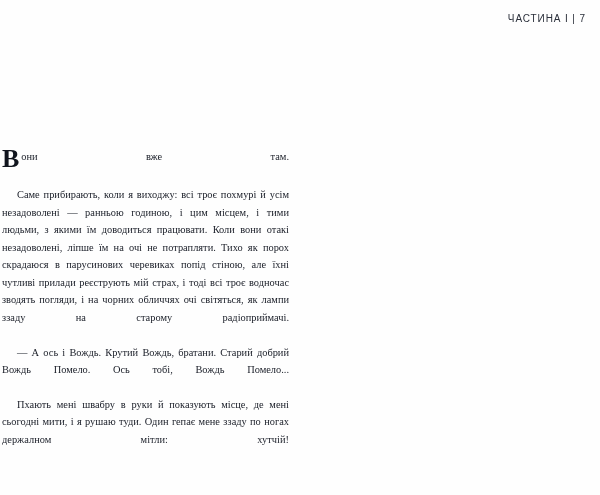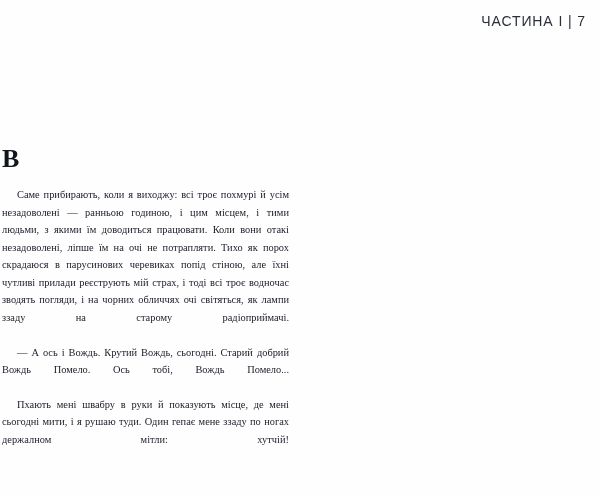--- a/index.html
+++ b/index.html
@@ -35,21 +35,21 @@
     width: 304px;
     height: 495px;
     box-sizing: border-box;
     padding: 0;
   }
 
   .running-head {
     position: absolute;
     top: 13px;
     right: 14px;
-    font-size: 14px;
+    font-size: 10px;
     letter-spacing: 0.9px;
     color: #2a2f3a;
     font-family: "Liberation Sans", "DejaVu Sans", sans-serif;
     white-space: nowrap;
     text-align: right;
   }
 
   .textblock {
     position: absolute;
     font-size: 10.4px;
@@ -97,26 +97,26 @@
   }
 </style>
 </head>
 <body>
 
 <div class="spread">
 
   <div class="page-left">
     <div class="textblock textblock-left">
 
-      <p class="first-para"><span class="dropcap">В</span></p>
+      <p class="first-para"><span class="dropcap">В</span><span>они вже там.</span></p>
 
 
       <p><span>Саме прибирають, коли я виходжу: всі троє похмурі й усім незадоволені — ранньою годиною, і цим місцем, і тими людьми, з якими їм доводиться працювати. Коли вони отакі незадоволені, ліпше їм на очі не потрапляти. Тихо як порох скрадаюся в парусинових черевиках попід стіною, але їхні чутливі прилади реєструють мій страх, і тоді всі троє водночас зводять погляди, і на чорних обличчях очі світяться, як лампи ззаду на старому радіоприймачі.</span></p>
 
-      <p><span>— А ось і Вождь. Крутий Вождь, сьогодні. Старий добрий Вождь Помело. Ось тобі, Вождь Помело...</span></p>
+      <p><span>— А ось і Вождь. Крутий Вождь, братани. Старий добрий Вождь Помело. Ось тобі, Вождь Помело...</span></p>
 
       <p><span>Пхають мені швабру в руки й показують місце, де мені сьогодні мити, і я рушаю туди. Один гепає мене ззаду по ногах держалном мітли: хутчій!</span></p>
 
     </div>
   </div>
 
   <div class="page-right">
 
     <div class="running-head">ЧАСТИНА I  |  7</div>
 

